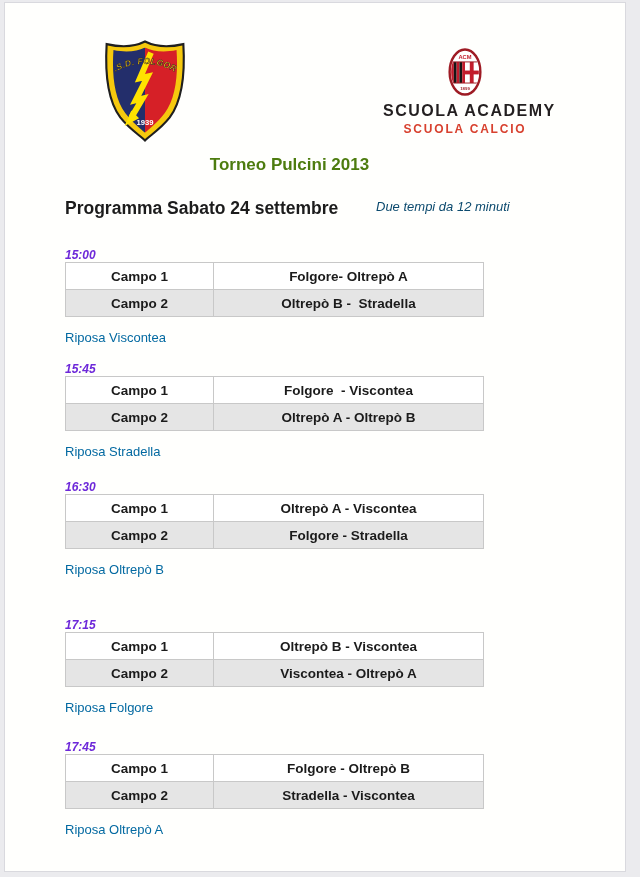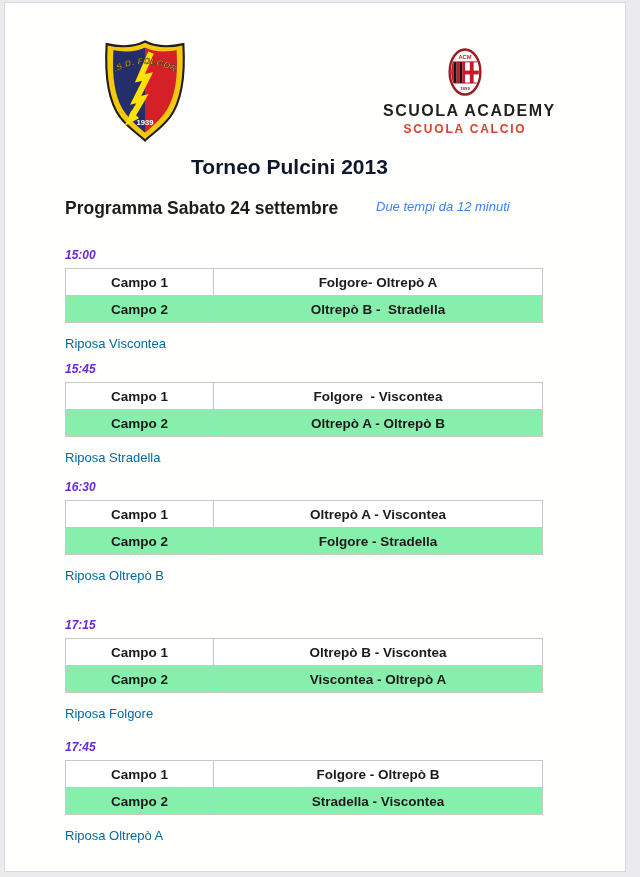--- a/index.html
+++ b/index.html
@@ -19,56 +19,55 @@
     border:1px solid #d9d9de;
   }
   
   .folgore-crest { position:absolute; left:96px; top:36px; width:88px; height:104px; }
   .milan-block  { position:absolute; left:378px; top:45px; width:164px; text-align:center; }
   .milan-crest  { width:34px; height:48px; display:block; margin:0 auto; }
   .milan-line1  { margin-top:6px; font-size:16px; font-weight:bold; letter-spacing:1.5px; color:#231f20; white-space:nowrap; }
   .milan-line2  { margin-top:2px; font-size:12px; font-weight:bold; letter-spacing:1.8px; color:#d8412f; white-space:nowrap; }
   .doc-title {
     position:absolute; left:62px; top:152px; width:445px;
-    text-align:center; font-size:21px; font-weight:bold; color:#0f172a;
+    text-align:center; font-size:17px; font-weight:bold; color:#4d7c0f;
   }
   .program-heading {
     position:absolute; left:60px; top:195px;
     font-size:17.5px; font-weight:bold; color:#1c1c1c;
   }
   .note {
     position:absolute; left:371px; top:196px;
-    font-size:13px; font-style:italic; color:#3b82f6;
+    font-size:13px; font-style:italic; color:#0c4a6e;
   }
   
   .slot { position:absolute; left:60px; width:420px; }
   .slot-1 { top:245px; }
   .slot-2 { top:359px; }
   .slot-3 { top:477px; }
   .slot-4 { top:615px; }
   .slot-5 { top:737px; }
   .time { font-size:12px; font-weight:bold; font-style:italic; color:#6d28d9; height:14px; }
   table.matches {
     border-collapse:collapse;
-    width:478px;
-    margin-top:6px;
+    width:419px;
     table-layout:fixed;
   }
   table.matches td {
     border:1px solid #c8c8c8;
     height:27px;
     text-align:center;
     vertical-align:middle;
     font-size:13.5px;
     font-weight:bold;
     color:#1b1b1b;
     white-space:pre-wrap;
   }
   table.matches td.field { width:148px; }
-  table.matches tr:nth-child(2) td { background:#86efac; }
+  table.matches tr:nth-child(2) td { background:#e5e5e5; }
   table.matches tr:nth-child(1) td { background:#ffffff; }
   .riposa { margin-top:13px; font-size:13px; color:#0369a1; }
 </style>
 </head>
 <body>
 
 <div class="page">
 
   <svg class="folgore-crest" viewBox="0 0 100 122" xmlns="http://www.w3.org/2000/svg" xmlns:xlink="http://www.w3.org/1999/xlink">
     <defs>

